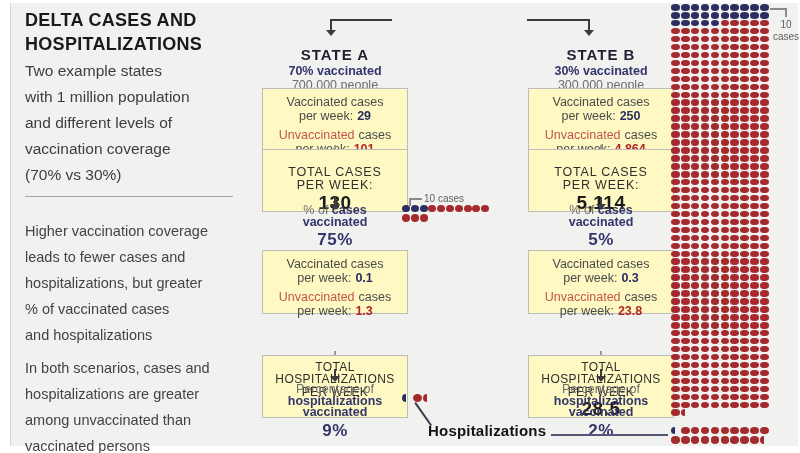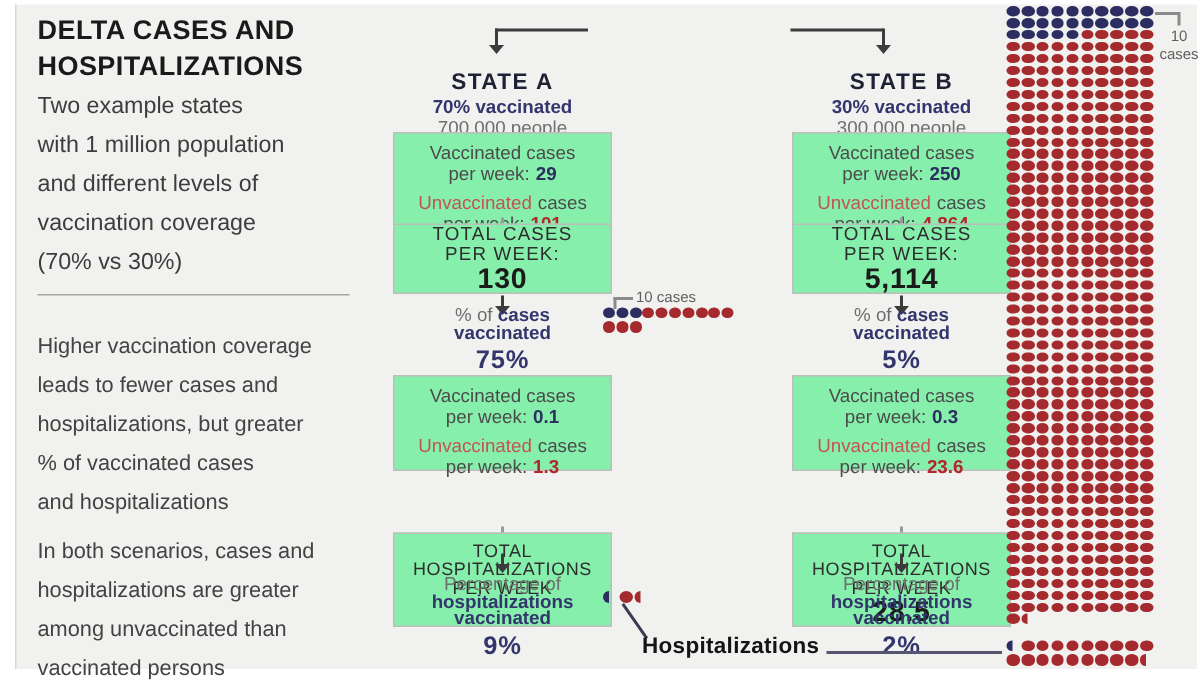--- a/index.html
+++ b/index.html
@@ -21,27 +21,27 @@
   .hline{background:#3c3c3c;}
   .tri-down{width:0;height:0;border-left:5px solid transparent;border-right:5px solid transparent;
             border-top:6px solid #3c3c3c;}
   
   .col{position:absolute;top:44px;width:146px;text-align:center;}
   .col-a{left:262px;} .col-b{left:528px;}
   .col > div{position:absolute;left:0;right:0;}
   .sname{top:2px;font-size:15px;font-weight:bold;letter-spacing:1px;color:#1e2033;}
   .svax{top:20px;font-size:12.5px;font-weight:bold;color:#33356d;}
   .spop{top:34px;font-size:12.5px;color:#6f6f6f;}
-  .box{background:#86efac;border:1px solid #bdbdbb;font-size:12.5px;color:#4b4b4b;line-height:14px;text-align:center;}
+  .box{background:#fef9c3;border:1px solid #bdbdbb;font-size:12.5px;color:#4b4b4b;line-height:14px;text-align:center;}
   .box1{top:44px;height:56px;padding-top:6px;}
   .box3{top:206px;height:56px;padding-top:6px;}
   .sp{margin-top:5px;}
   .tick{left:72px !important;right:auto !important;width:1.5px;background:#9a9a9a;}
   .t1{top:101px;height:5px;} .t2{top:307px;height:5px;}
-  .box2{top:105px;height:45px;padding-top:0;line-height:13px;letter-spacing:.8px;color:#2e2e2e;}
+  .box2{top:105px;height:45px;padding-top:16px;line-height:13px;letter-spacing:.8px;color:#2e2e2e;}
   .box4{top:311px;height:56px;padding-top:5px;line-height:12.3px;letter-spacing:.4px;color:#2e2e2e;font-size:12px;}
   .bigval{font-size:19px;font-weight:bold;color:#1b1b1b;letter-spacing:.5px;line-height:20px;margin-top:1px;}
   .vnavy{color:#2c2e5e;font-weight:bold;margin-left:4px;}
   .vred{color:#b2252b;font-weight:bold;margin-left:4px;}
   .wred{color:#c25551;}
   .gap4{margin-left:4px;}
   .darr{left:67px !important;right:auto !important;width:12px;height:13px;}
   .darr .st{position:absolute;left:5px;top:0;width:1.8px;height:7px;background:#3b3b3b;}
   .darr .hd{position:absolute;left:1px;top:7px;width:0;height:0;
             border-left:5px solid transparent;border-right:5px solid transparent;
@@ -169,21 +169,21 @@
       </div>
     <div class="pctc">
       <div><span>% of</span> <span class="nb">cases</span></div>
       <div class="nb">vaccinated</div>
       <div class="pctval">5%</div>
     </div>
     <div class="box box3">
       <div><span>Vaccinated cases</span></div>
       <div><span>per week:</span><span class="vnavy">0.3</span></div>
       <div class="sp"><span class="wred">Unvaccinated</span><span class="gap4">cases</span></div>
-      <div><span>per week:</span><span class="vred">23.6</span></div>
+      <div><span>per week:</span><span class="vred">23.8</span></div>
     </div>
     <div class="tick t2"></div>
     <div class="box box4">
       <div>TOTAL</div>
       <div>HOSPITALIZATIONS</div>
       <div>PER WEEK</div>
       <div class="bigval">28.5</div>
     </div>
     <div class="darr a2">
         <i class="st"></i>

